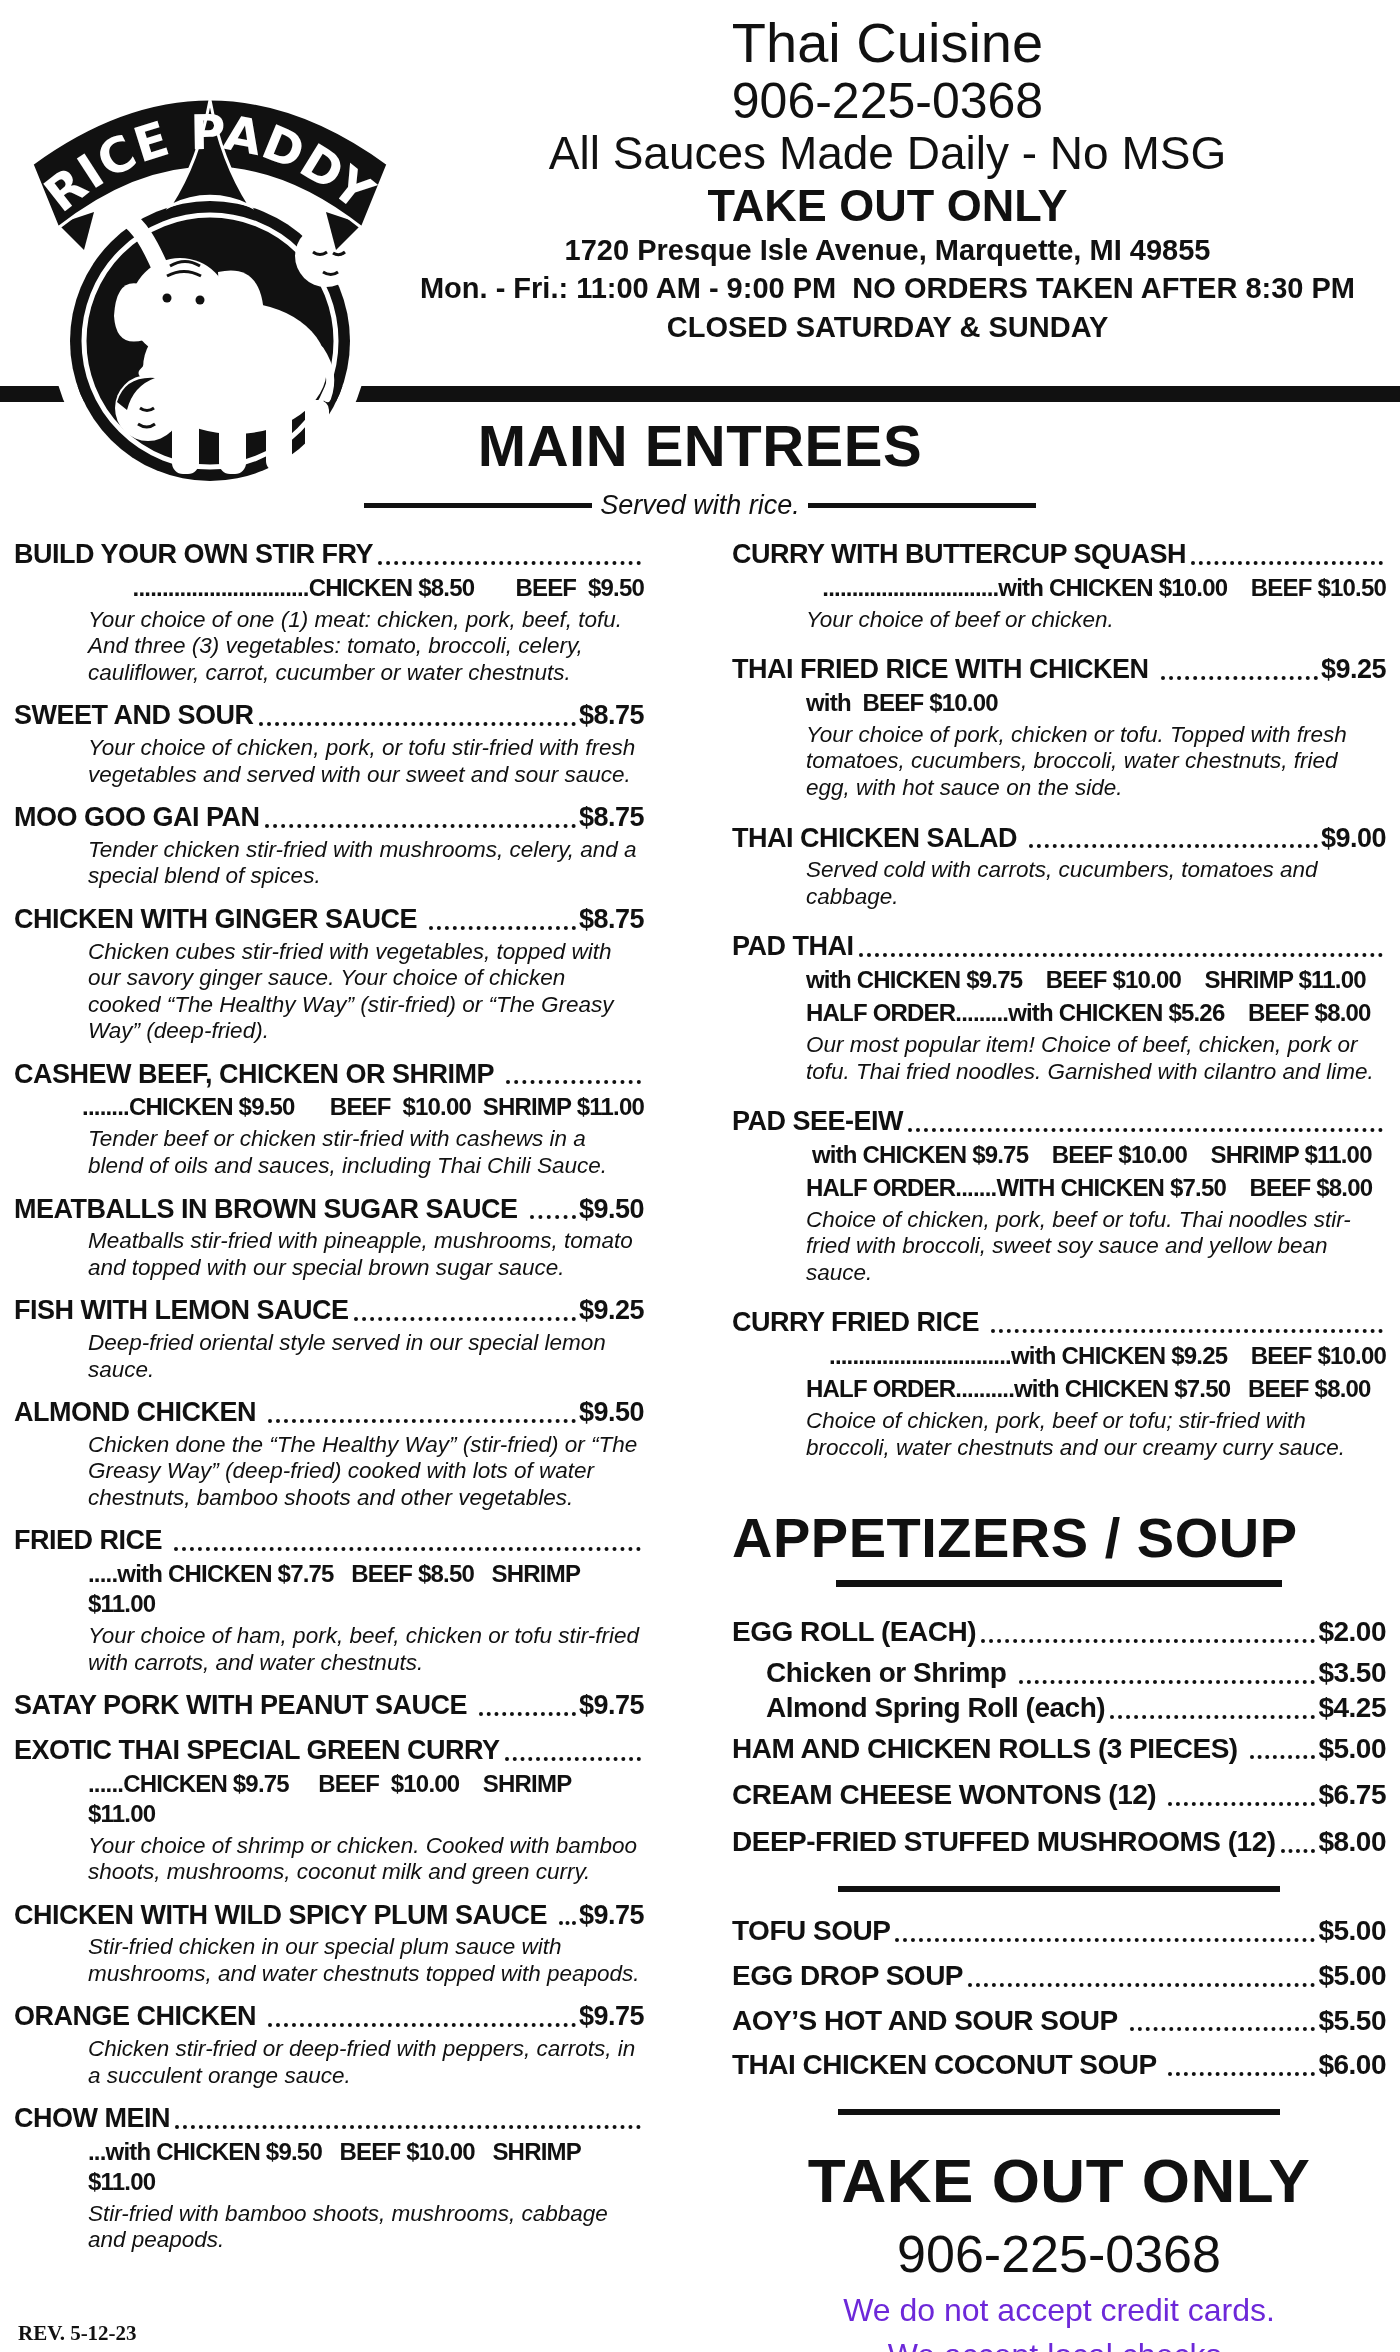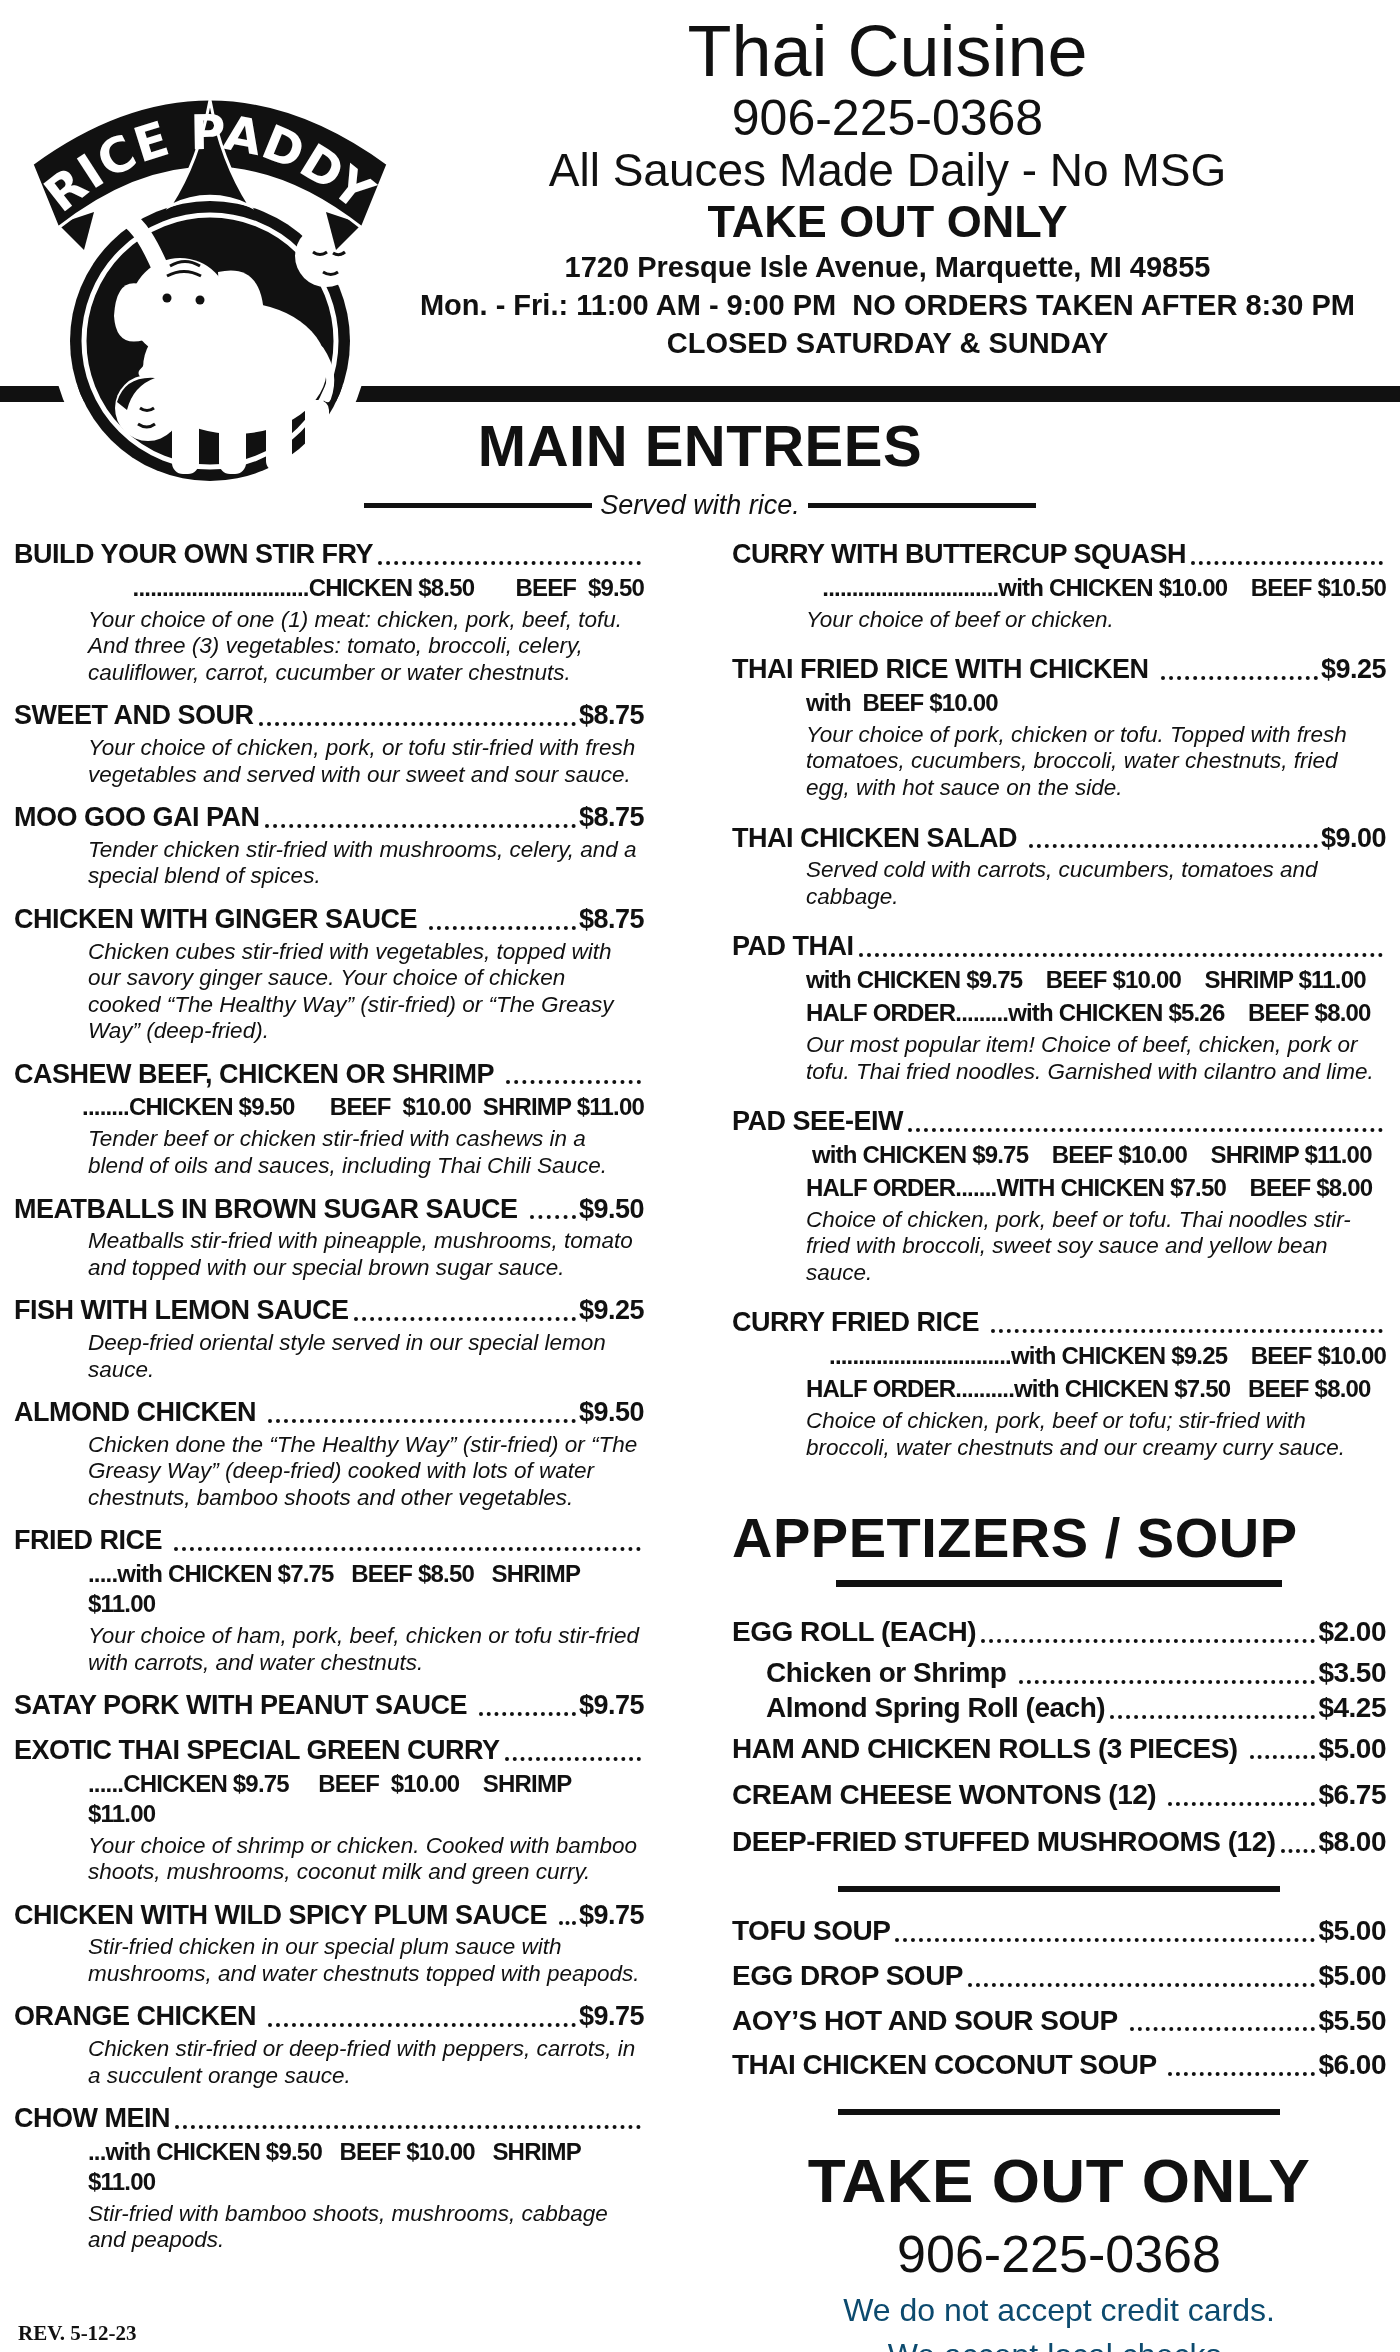--- a/index.html
+++ b/index.html
@@ -3,21 +3,21 @@
 <meta charset="utf-8">
 <style>
   html,body{margin:0;padding:0;background:#ffffff;}
   .page{position:relative;width:1400px;height:2352px;background:#fff;color:#111;
         font-family:"Liberation Sans", sans-serif;overflow:hidden;}
 
   
   .black-bar{position:absolute;left:0;top:386px;width:100%;height:16px;background:#111;z-index:1;}
   .logo{position:absolute;left:20px;top:16px;width:380px;height:470px;z-index:2;}
   .header-text{position:absolute;left:395px;top:14px;width:985px;text-align:center;z-index:1;}
-  .h-title{font-family:cursive, sans-serif;font-size:72px;line-height:1.05;}
+  .h-title{font-family:cursive, sans-serif;font-size:56px;line-height:1.05;}
   .h-phone{font-family:cursive, sans-serif;font-size:50px;line-height:1.05;margin-top:2px;}
   .h-tagline{font-family:cursive, sans-serif;font-size:46px;line-height:1.05;margin-top:2px;}
   .h-takeout{font-weight:bold;font-size:45px;line-height:1.05;margin-top:4px;}
   .h-address,.h-hours,.h-closed{font-weight:bold;font-size:29px;line-height:1.15;margin-top:5px;white-space:pre-wrap;}
 
   .main-head{position:absolute;left:0;top:412px;width:100%;text-align:center;
              font-weight:bold;font-size:58px;letter-spacing:0.5px;z-index:1;}
   .served-row{position:absolute;left:0;top:490px;width:100%;display:flex;align-items:center;
               justify-content:center;gap:8px;font-style:italic;font-size:27px;z-index:1;}
   .served-row .line{width:228px;height:5px;background:#111;}
@@ -45,21 +45,21 @@
   .sec-underline{width:446px;height:7px;background:#111;margin:10px auto 30px auto;}
   .applist .mi{margin-bottom:16px;}
   .applist .mi.sub{margin-top:-6px;margin-bottom:10px;}
   .applist .trow,.souplist .trow{font-size:28px;}
   .divider{width:442px;height:6px;background:#111;margin:28px auto 24px auto;}
   .souplist .mi{margin-bottom:14px;}
 
   .footer-right{text-align:center;margin-top:30px;}
   .fo-takeout{font-weight:bold;font-size:62px;letter-spacing:0.5px;}
   .fo-phone{font-family:cursive, sans-serif;font-size:52px;margin-top:8px;}
-  .fo-note{font-family:cursive, sans-serif;font-size:32px;margin-top:8px;color:#0c4a6e;}
+  .fo-note{font-family:cursive, sans-serif;font-size:32px;margin-top:8px;color:#6d28d9;}
 
   .rev{position:absolute;left:18px;bottom:6px;font-family:"Liberation Serif", serif;font-size:21px;font-weight:bold;}
 </style>
 </head>
 <body>
 
 <div class="page">
 
   <div class="black-bar"></div>
 

